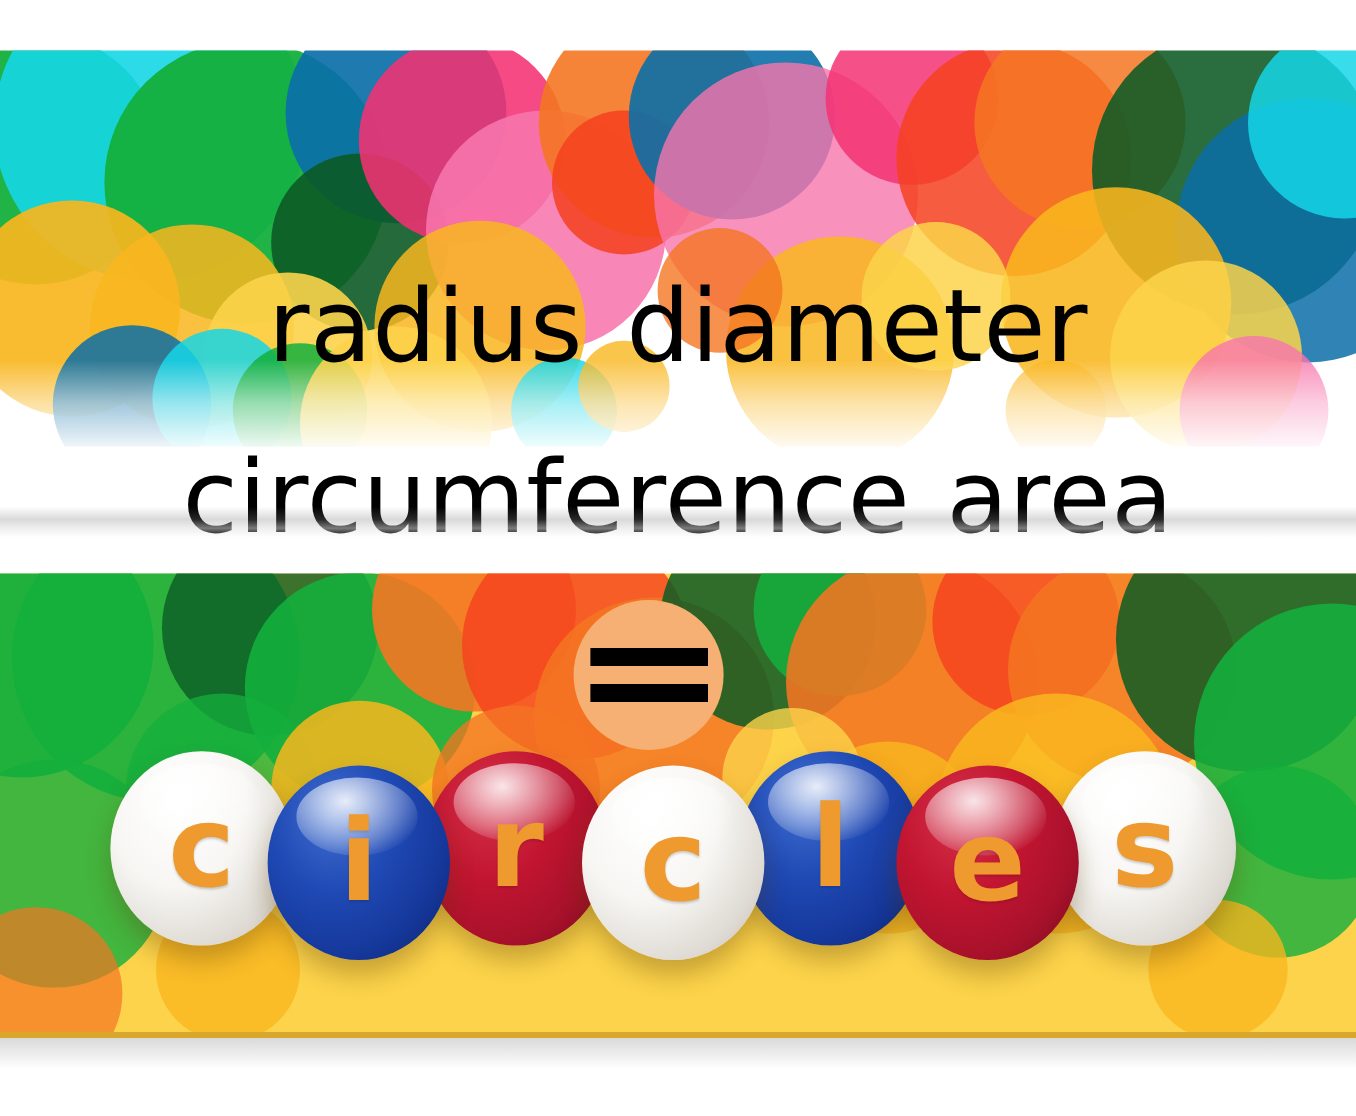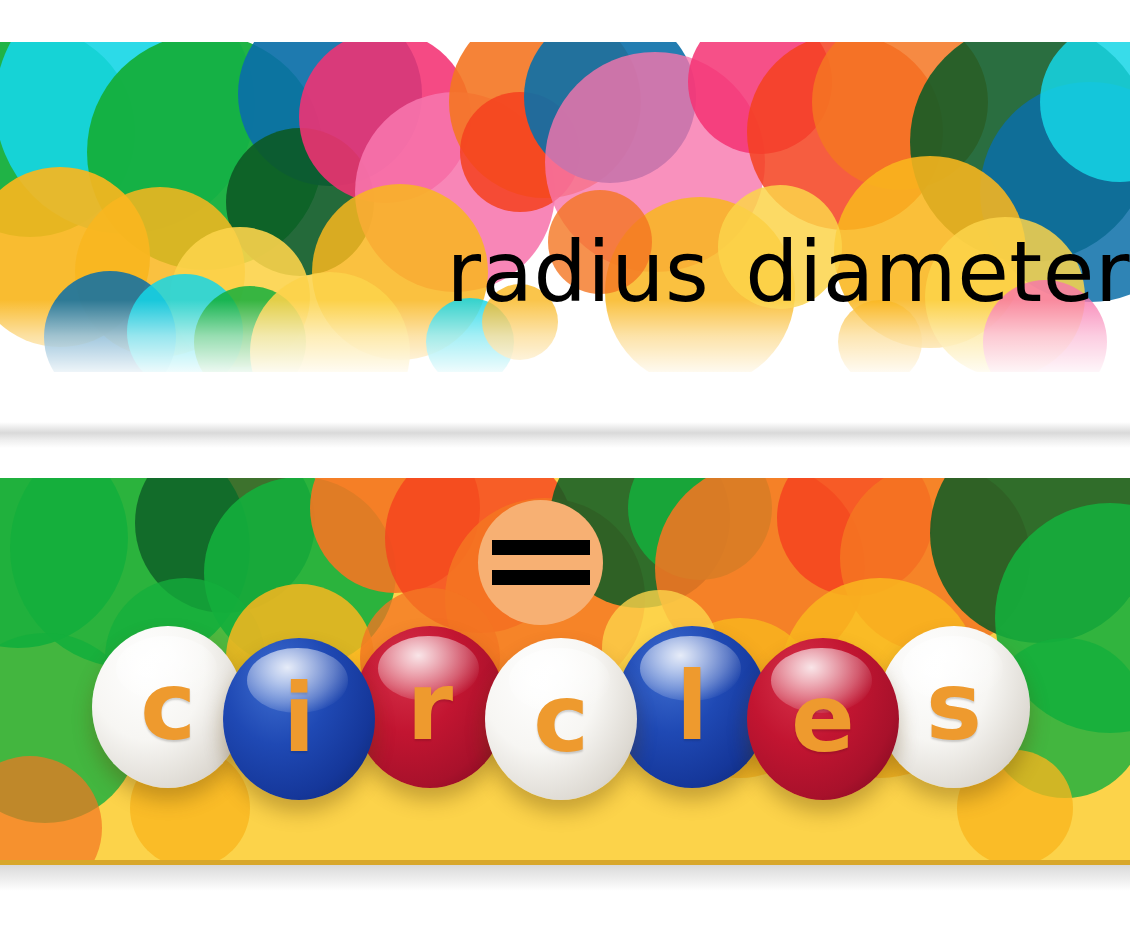--- a/index.html
+++ b/index.html
@@ -79,21 +79,20 @@
     color: #000000;
     font-family: "DejaVu Sans", sans-serif;
     font-weight: 400;
     letter-spacing: 0.5px;
     white-space: nowrap;
   }
   #line1 {
     top: 222px;
     font-size: 84px;
     line-height: 100px;
-    text-align: right;
   }
   #line2 {
     top: 364px;
     font-size: 84px;
     line-height: 100px;
   }
   .word { display: inline-block; }
   #line1 .word + .word { margin-left: 36px; }
   #line2 .word + .word { margin-left: 30px; }
 
@@ -221,20 +220,23 @@
         <div class="blob" style="left: 983px; top: 238px; width: 124px; height: 124px; background: rgb(247, 117, 173); opacity: 0.8;"></div>
         <div class="blob" style="left: 838px; top: 258px; width: 84px; height: 84px; background: rgb(249, 182, 30); opacity: 0.75;"></div>
       </div>
   </div>
   <div id="top-fade"></div>
 
   <div class="wordline" id="line1">
     <span class="word">radius</span><span class="word">diameter</span>
   </div>
 
+  <div class="wordline" id="line2">
+    <span class="word">circumference</span><span class="word">area</span>
+  </div>
 
   <div id="grey-band"></div>
 
   <div class="panel" id="panel-bottom">
     <div id="blobs-bottom">
         <div class="blob" style="left: -92px; top: -50px; width: 220px; height: 220px; background: rgb(20, 175, 60); opacity: 0.95;"></div>
         <div class="blob" style="left: 10px; top: -50px; width: 240px; height: 240px; background: rgb(20, 175, 60); opacity: 0.9;"></div>
         <div class="blob" style="left: 135px; top: -45px; width: 180px; height: 180px; background: rgb(12, 90, 37); opacity: 0.8;"></div>
         <div class="blob" style="left: 204px; top: -1px; width: 192px; height: 192px; background: rgb(20, 175, 60); opacity: 0.9;"></div>
         <div class="blob" style="left: 105px; top: 100px; width: 160px; height: 160px; background: rgb(20, 175, 60); opacity: 0.75;"></div>

